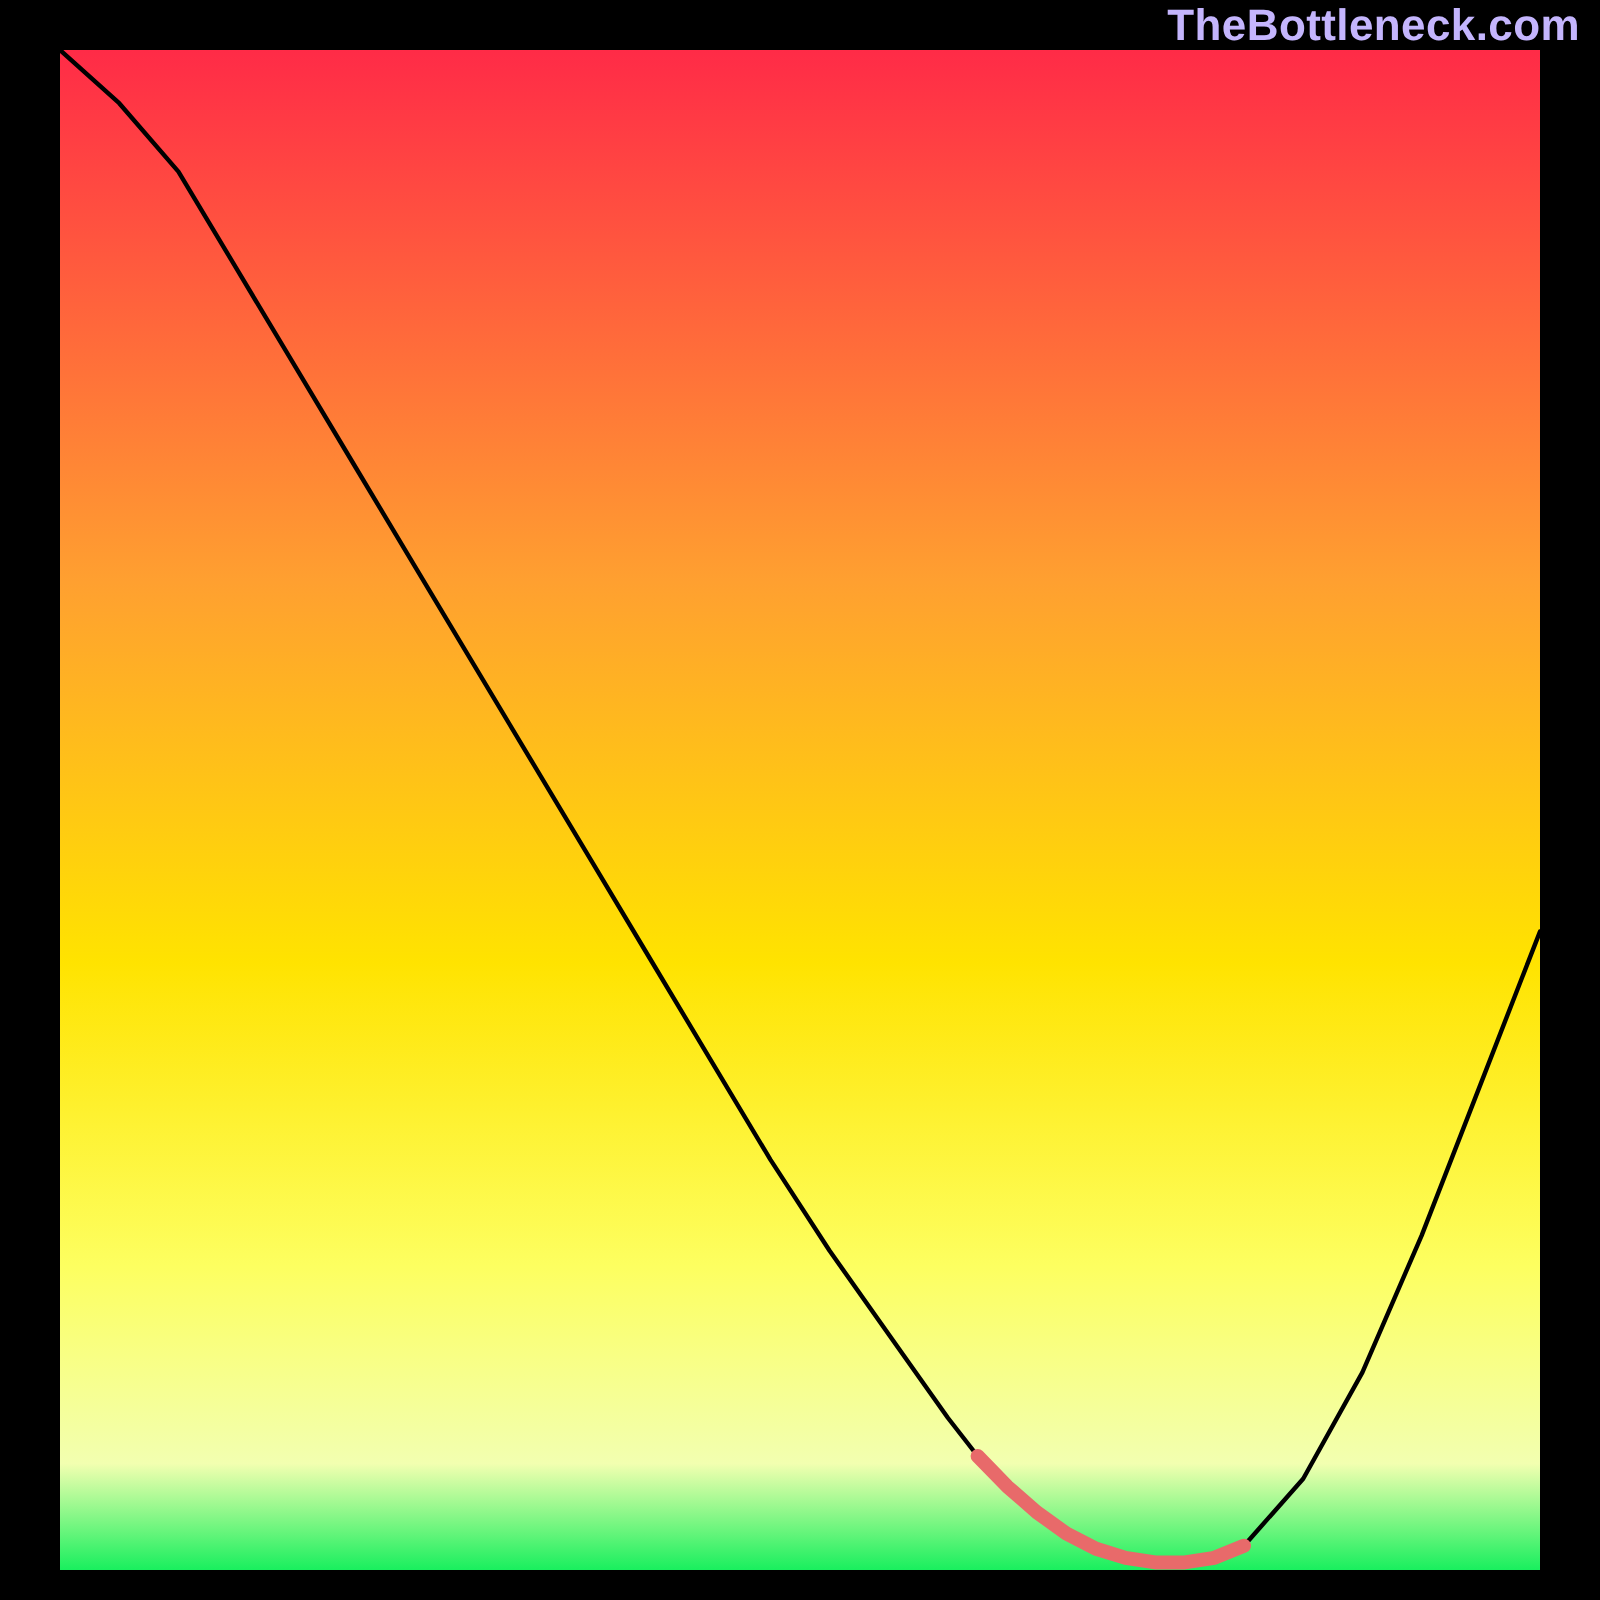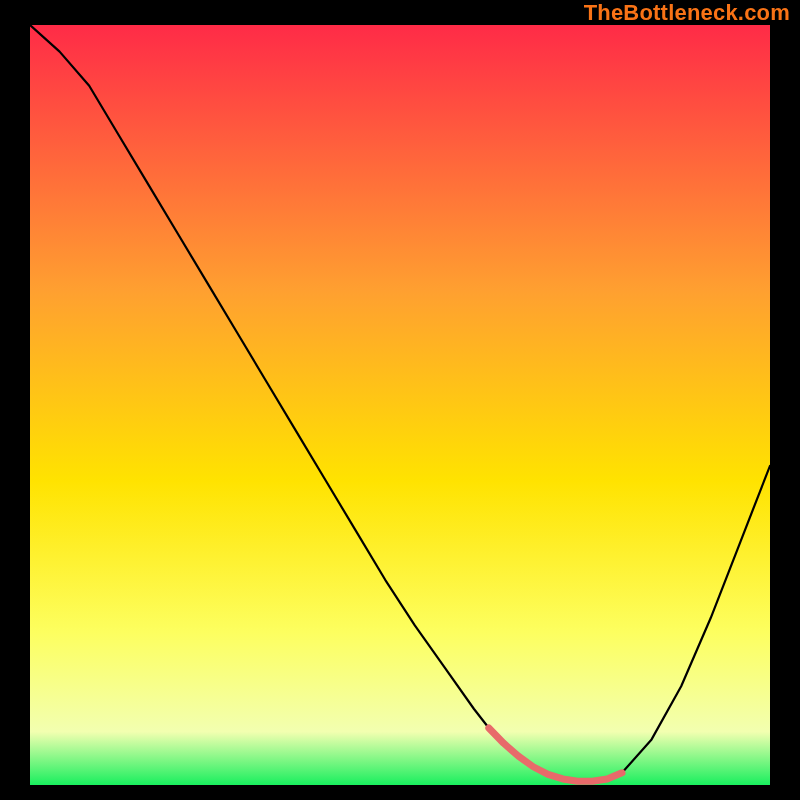--- a/index.html
+++ b/index.html
@@ -15,21 +15,21 @@
     top: 0;
     left: 0;
     width: 800px;
     height: 800px;
     background: #000000;
   }
   .watermark {
     position: absolute;
     top: 0;
     right: 10px;
-    color: #f97316;
+    color: #c4b5fd;
     font-family: Arial, Helvetica, sans-serif;
     font-size: 22px;
     font-weight: bold;
     letter-spacing: 0.2px;
     text-align: right;
   }
   .plot {
     position: absolute;
     top: 25px;
     left: 30px;

